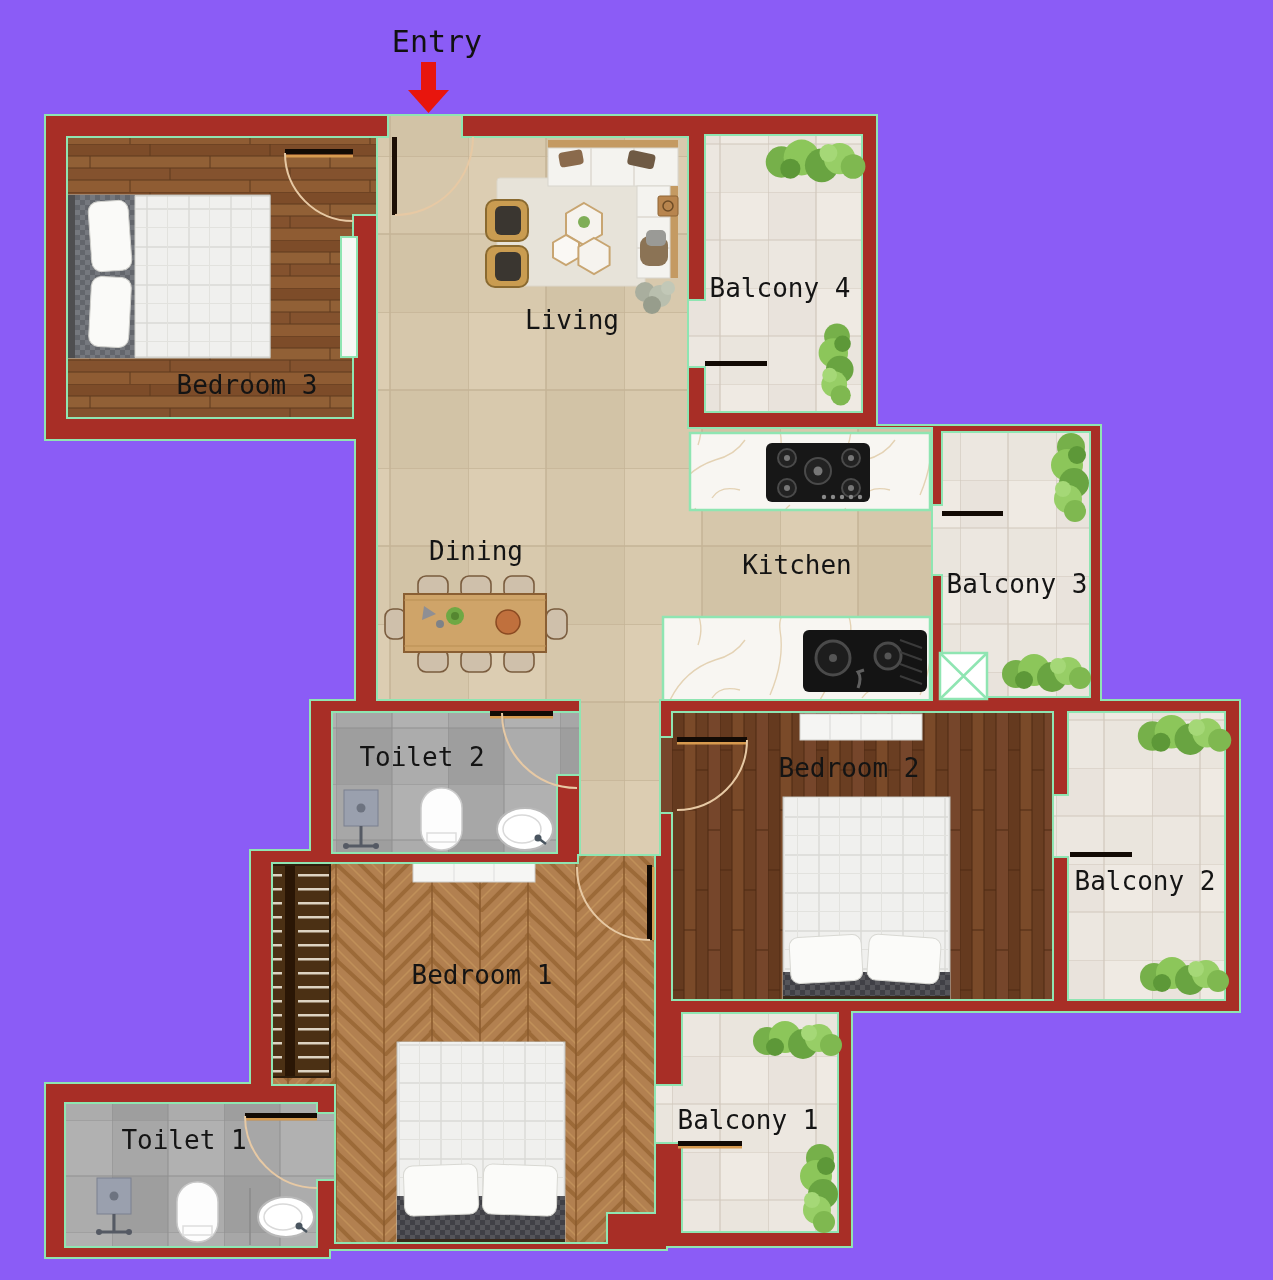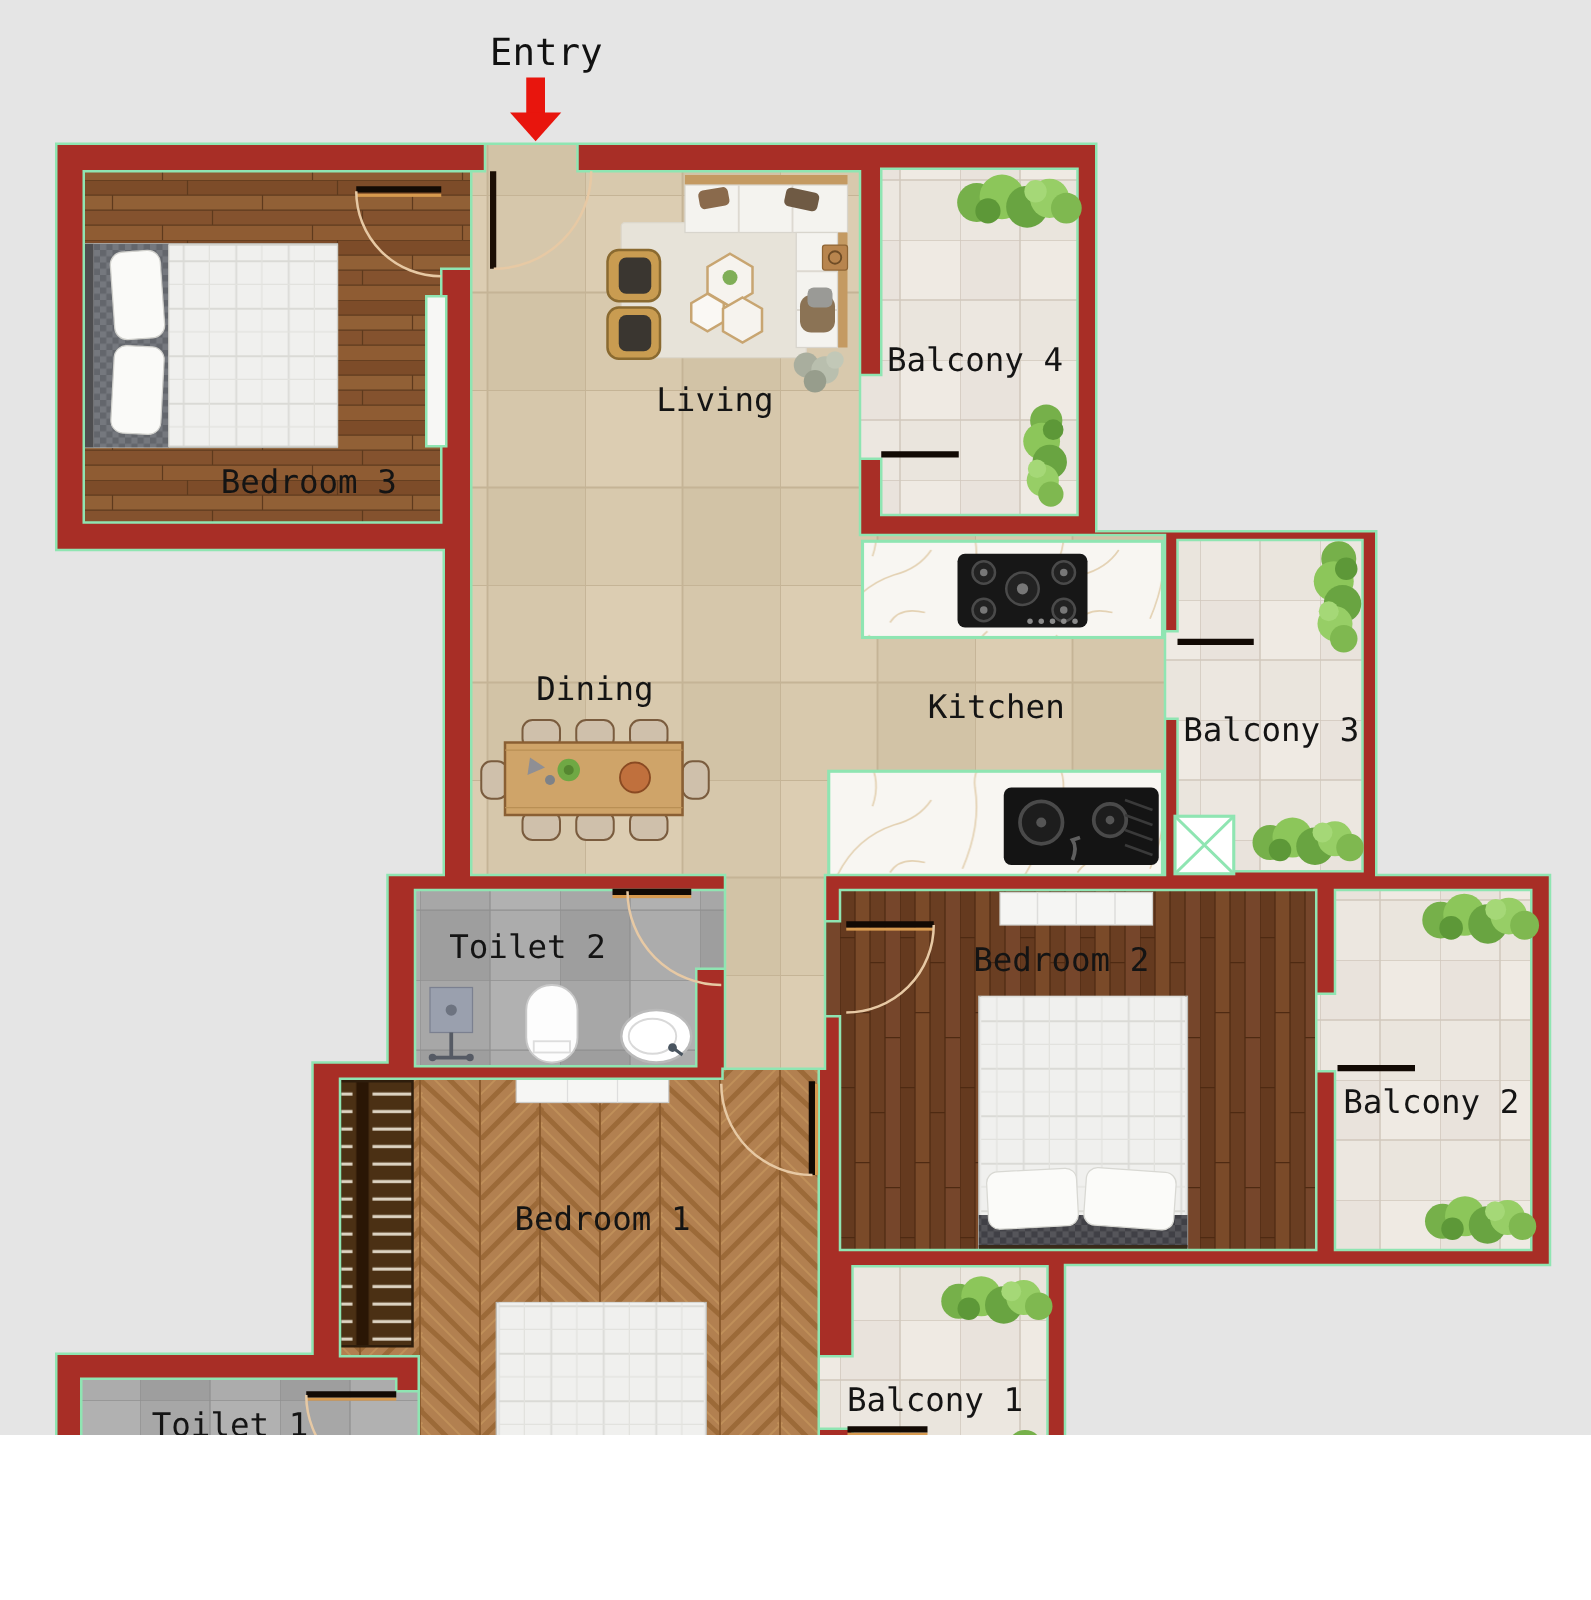--- a/index.html
+++ b/index.html
@@ -1,16 +1,16 @@
 <!DOCTYPE html>
 <html><head>
 <meta charset="utf-8">
 <style>
   html,body{margin:0;padding:0;background:#ffffff;}
-  #stage{position:relative;width:1273px;height:1148px;background:#e5e5e5;overflow:hidden;
+  #stage{position:relative;width:1273px;height:1280px;background:#8b5cf6;overflow:hidden;
          font-family:"DejaVu Sans Mono", "Liberation Mono", monospace;}
   svg{position:absolute;left:0;top:0;}
   text.room-label{font-family:"DejaVu Sans Mono","Liberation Mono",monospace;
                   font-size:26px;fill:#141414;text-anchor:middle;}
   text.entry-label{font-family:"DejaVu Sans Mono","Liberation Mono",monospace;
                    font-size:30px;fill:#111111;text-anchor:middle;}
 </style>
 </head>
 <body>
 

